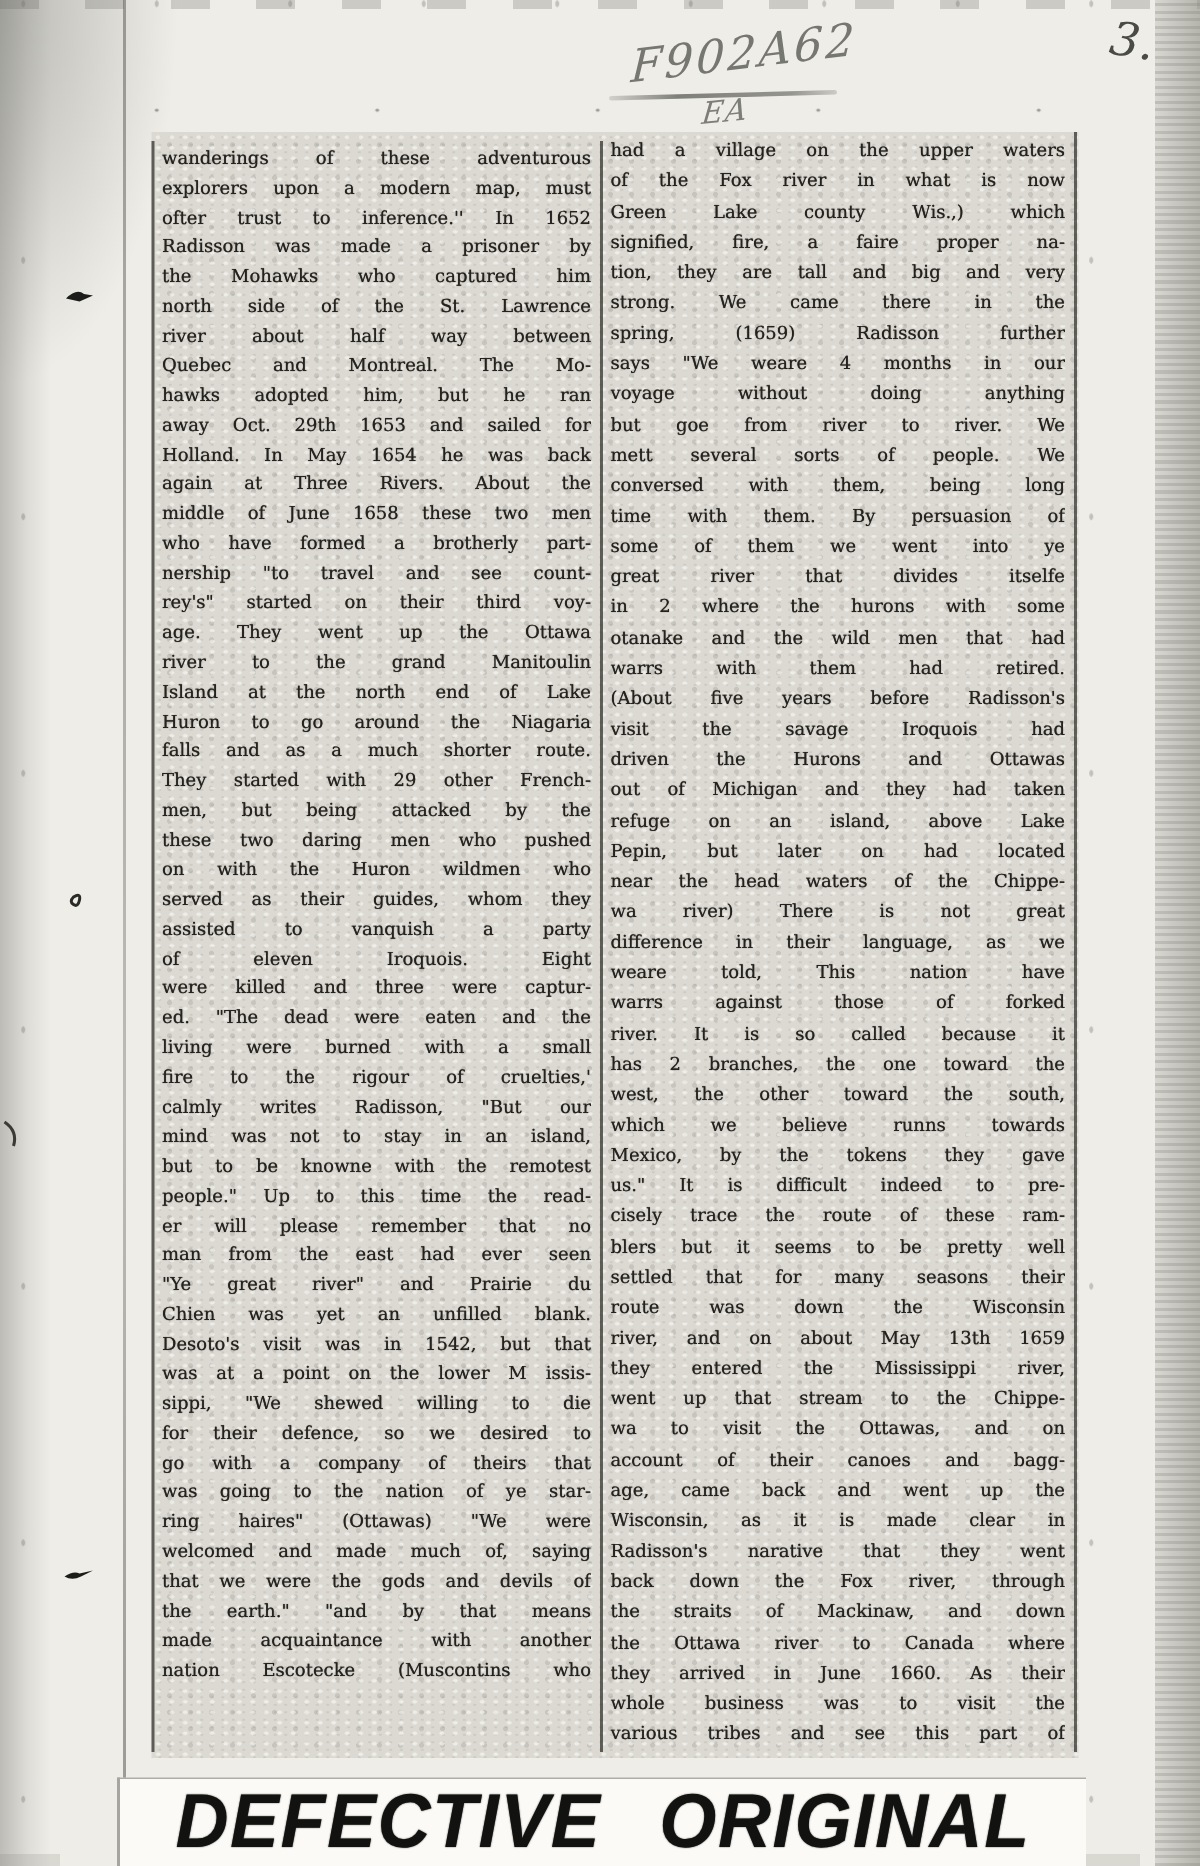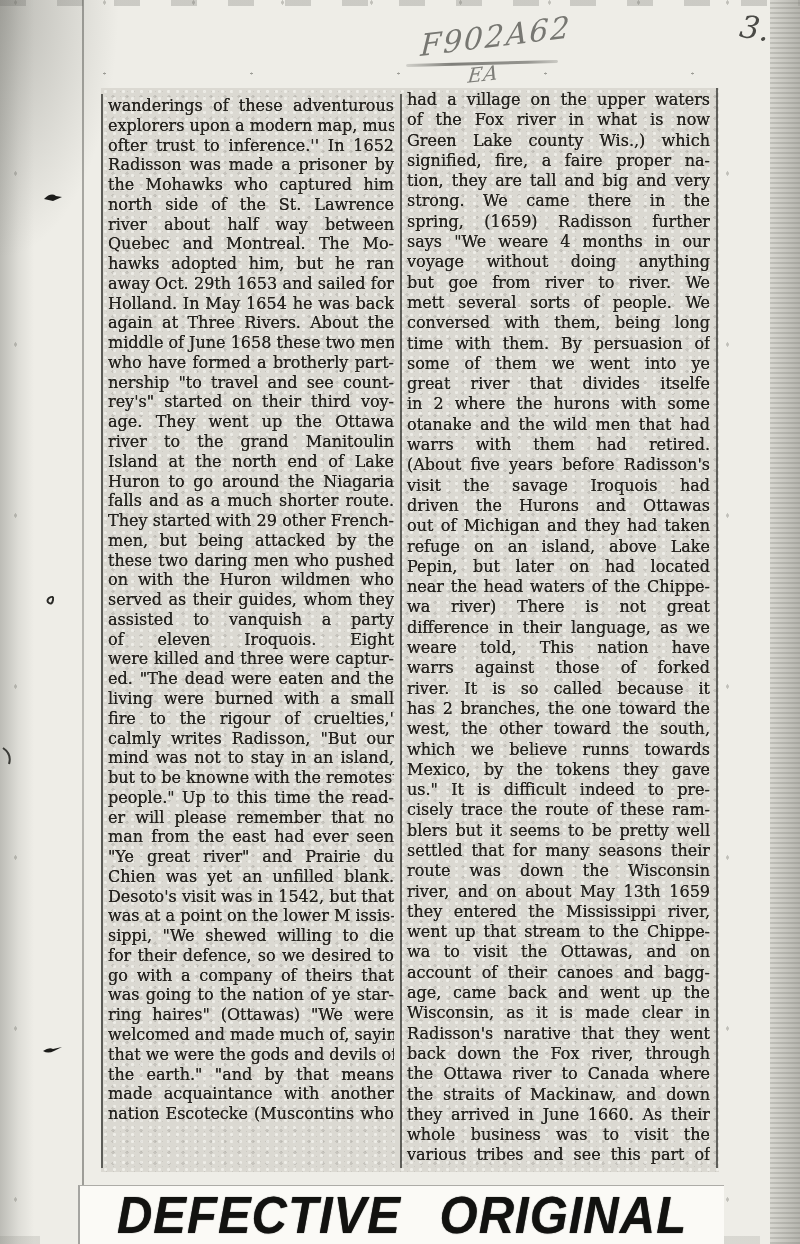--- a/index.html
+++ b/index.html
@@ -60,21 +60,21 @@
     background-size:9px 7px, 14px 11px, 7px 5px;
     background-position:0 0, 5px 3px, 2px 1px;
   }
   .rule{position:absolute;top:6px;bottom:4px;width:2px;background:rgba(45,44,40,.72);z-index:4;}
   .rule-left{left:0;}
   .rule-mid{left:299px;}
   .rule-right{left:615px;top:0;}
   .col{
     position:absolute;z-index:5;color:#24221e;
     text-shadow:0 0 .6px rgba(35,33,29,.9);
-    font-size:16px;
+    font-size:12px;
   }
   .col-left{left:7px;top:8px;width:286px;}
   .col-right{left:306px;top:2px;width:303px;}
   .tline{
     text-align:justify;text-align-last:justify;
     overflow:hidden;white-space:nowrap;
   }
   .col-left .tline{height:19.77px;line-height:19.77px;}
   .col-right .tline{height:20.3px;line-height:20.3px;}
   
@@ -240,22 +240,22 @@
       <div class="tline">route was down the Wisconsin</div>
       <div class="tline">river, and on about May 13th 1659</div>
       <div class="tline">they entered the Mississippi river,</div>
       <div class="tline">went up that stream to the Chippe-</div>
       <div class="tline">wa to visit the Ottawas, and on</div>
       <div class="tline">account of their canoes and bagg-</div>
       <div class="tline">age, came back and went up the</div>
       <div class="tline">Wisconsin, as it is made clear in</div>
       <div class="tline">Radisson's narative that they went</div>
       <div class="tline">back down the Fox river, through</div>
+      <div class="tline">the straits of Mackinaw, and down</div>
       <div class="tline">the Ottawa river to Canada where</div>
-      <div class="tline">the straits of Mackinaw, and down</div>
       <div class="tline">they arrived in June 1660. As their</div>
       <div class="tline">whole business was to visit the</div>
       <div class="tline">various tribes and see this part of</div>
     </div>
 </div>
 
 <div class="stamp-box">
   <span class="stamp-text">DEFECTIVE ORIGINAL</span>
 </div>
 

